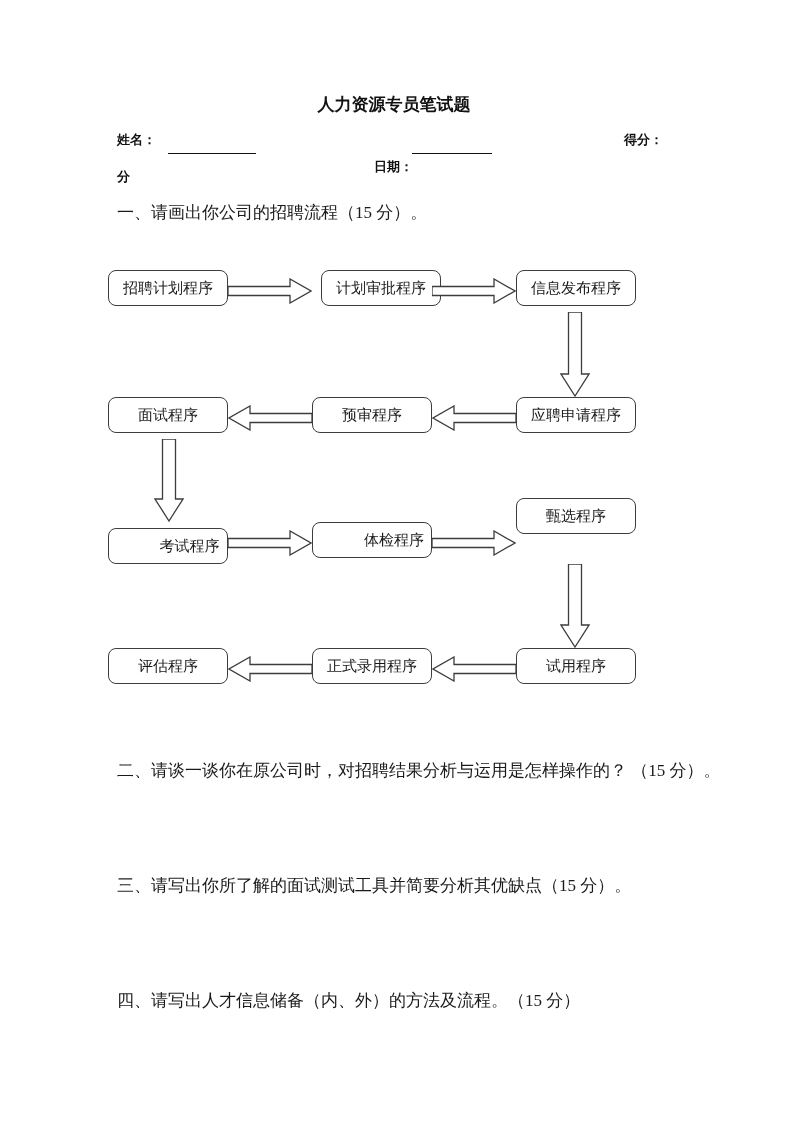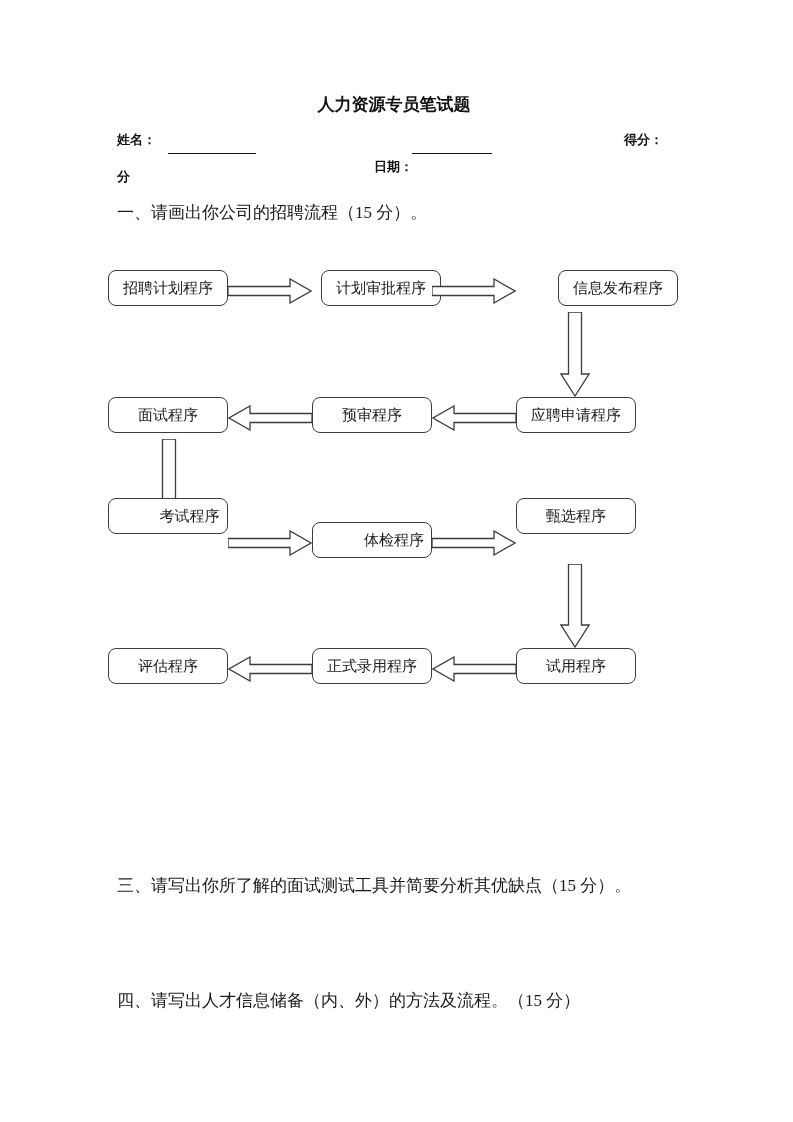--- a/index.html
+++ b/index.html
@@ -73,21 +73,21 @@
   <span class="hdr-label" style="left:374px; top:131px;margin-top:27px;">日期：</span>
   <span class="blank-line" style="left:412px; top:132px; width:80px;"></span>
 
   <span class="hdr-label" style="left:624px; top:131px;font-family:Liberation Mono, monospace;">得分：</span>
   <span class="hdr-label" style="left:117px; top:168px;">分</span>
 
   <div class="question" style="top:202px;">一、请画出你公司的招聘流程（15 分）。</div>
 
   <div class="fbox" style="left:108px; top:270px;">招聘计划程序</div>
   <div class="fbox" style="left:312px; top:270px;margin-left:9px;">计划审批程序</div>
-  <div class="fbox" style="left:516px; top:270px;margin-left:42px;">信息发布程序</div>
+  <div class="fbox" style="left:516px; top:270px;">信息发布程序</div>
 
   <svg class="arrow" style="left:228px; top:278px;" width="84" height="26" viewBox="0 0 84 26">
     <polygon points="0,8.5 62,8.5 62,1 83,13 62,25 62,17.5 0,17.5" fill="#ffffff" stroke="#3d3d3d" stroke-width="1.3"></polygon>
   </svg>
   <svg class="arrow" style="left:432px; top:278px;" width="84" height="26" viewBox="0 0 84 26">
     <polygon points="0,8.5 62,8.5 62,1 83,13 62,25 62,17.5 0,17.5" fill="#ffffff" stroke="#3d3d3d" stroke-width="1.3"></polygon>
   </svg>
 
   <svg class="arrow" style="left:560px; top:312px;" width="30" height="85" viewBox="0 0 30 85">
     <polygon points="8.5,0 8.5,62 1,62 15,84 29,62 21.5,62 21.5,0" fill="#ffffff" stroke="#3d3d3d" stroke-width="1.3"></polygon>
@@ -101,21 +101,21 @@
     <polygon points="84,8.5 22,8.5 22,1 1,13 22,25 22,17.5 84,17.5" fill="#ffffff" stroke="#3d3d3d" stroke-width="1.3"></polygon>
   </svg>
   <svg class="arrow" style="left:432px; top:405px;" width="84" height="26" viewBox="0 0 84 26">
     <polygon points="84,8.5 22,8.5 22,1 1,13 22,25 22,17.5 84,17.5" fill="#ffffff" stroke="#3d3d3d" stroke-width="1.3"></polygon>
   </svg>
 
   <svg class="arrow" style="left:154px; top:439px;" width="30" height="83" viewBox="0 0 30 83">
     <polygon points="8.5,0 8.5,60 1,60 15,82 29,60 21.5,60 21.5,0" fill="#ffffff" stroke="#3d3d3d" stroke-width="1.3"></polygon>
   </svg>
 
-  <div class="fbox" style="left:108px; top:498px;padding-left:43px;">考试程序</div>
+  <div class="fbox" style="left:108px; top:528px;padding-left:43px;">考试程序</div>
   <div class="fbox" style="left:312px; top:522px;padding-left:44px;">体检程序</div>
   <div class="fbox" style="left:516px; top:498px;">甄选程序</div>
 
   <svg class="arrow" style="left:228px; top:530px;" width="84" height="26" viewBox="0 0 84 26">
     <polygon points="0,8.5 62,8.5 62,1 83,13 62,25 62,17.5 0,17.5" fill="#ffffff" stroke="#3d3d3d" stroke-width="1.3"></polygon>
   </svg>
   <svg class="arrow" style="left:432px; top:530px;" width="84" height="26" viewBox="0 0 84 26">
     <polygon points="0,8.5 62,8.5 62,1 83,13 62,25 62,17.5 0,17.5" fill="#ffffff" stroke="#3d3d3d" stroke-width="1.3"></polygon>
   </svg>
 
@@ -127,16 +127,17 @@
   <div class="fbox" style="left:312px; top:648px;">正式录用程序</div>
   <div class="fbox" style="left:516px; top:648px;">试用程序</div>
 
   <svg class="arrow" style="left:228px; top:656px;" width="84" height="26" viewBox="0 0 84 26">
     <polygon points="84,8.5 22,8.5 22,1 1,13 22,25 22,17.5 84,17.5" fill="#ffffff" stroke="#3d3d3d" stroke-width="1.3"></polygon>
   </svg>
   <svg class="arrow" style="left:432px; top:656px;" width="84" height="26" viewBox="0 0 84 26">
     <polygon points="84,8.5 22,8.5 22,1 1,13 22,25 22,17.5 84,17.5" fill="#ffffff" stroke="#3d3d3d" stroke-width="1.3"></polygon>
   </svg>
 
+  <div class="question" style="top:760px;">二、请谈一谈你在原公司时，对招聘结果分析与运用是怎样操作的？ （15 分）。</div>
   <div class="question" style="top:875px;">三、请写出你所了解的面试测试工具并简要分析其优缺点（15 分）。</div>
   <div class="question" style="top:990px;">四、请写出人才信息储备（内、外）的方法及流程。（15 分）</div>
 
 </div>
 
 </body></html>

